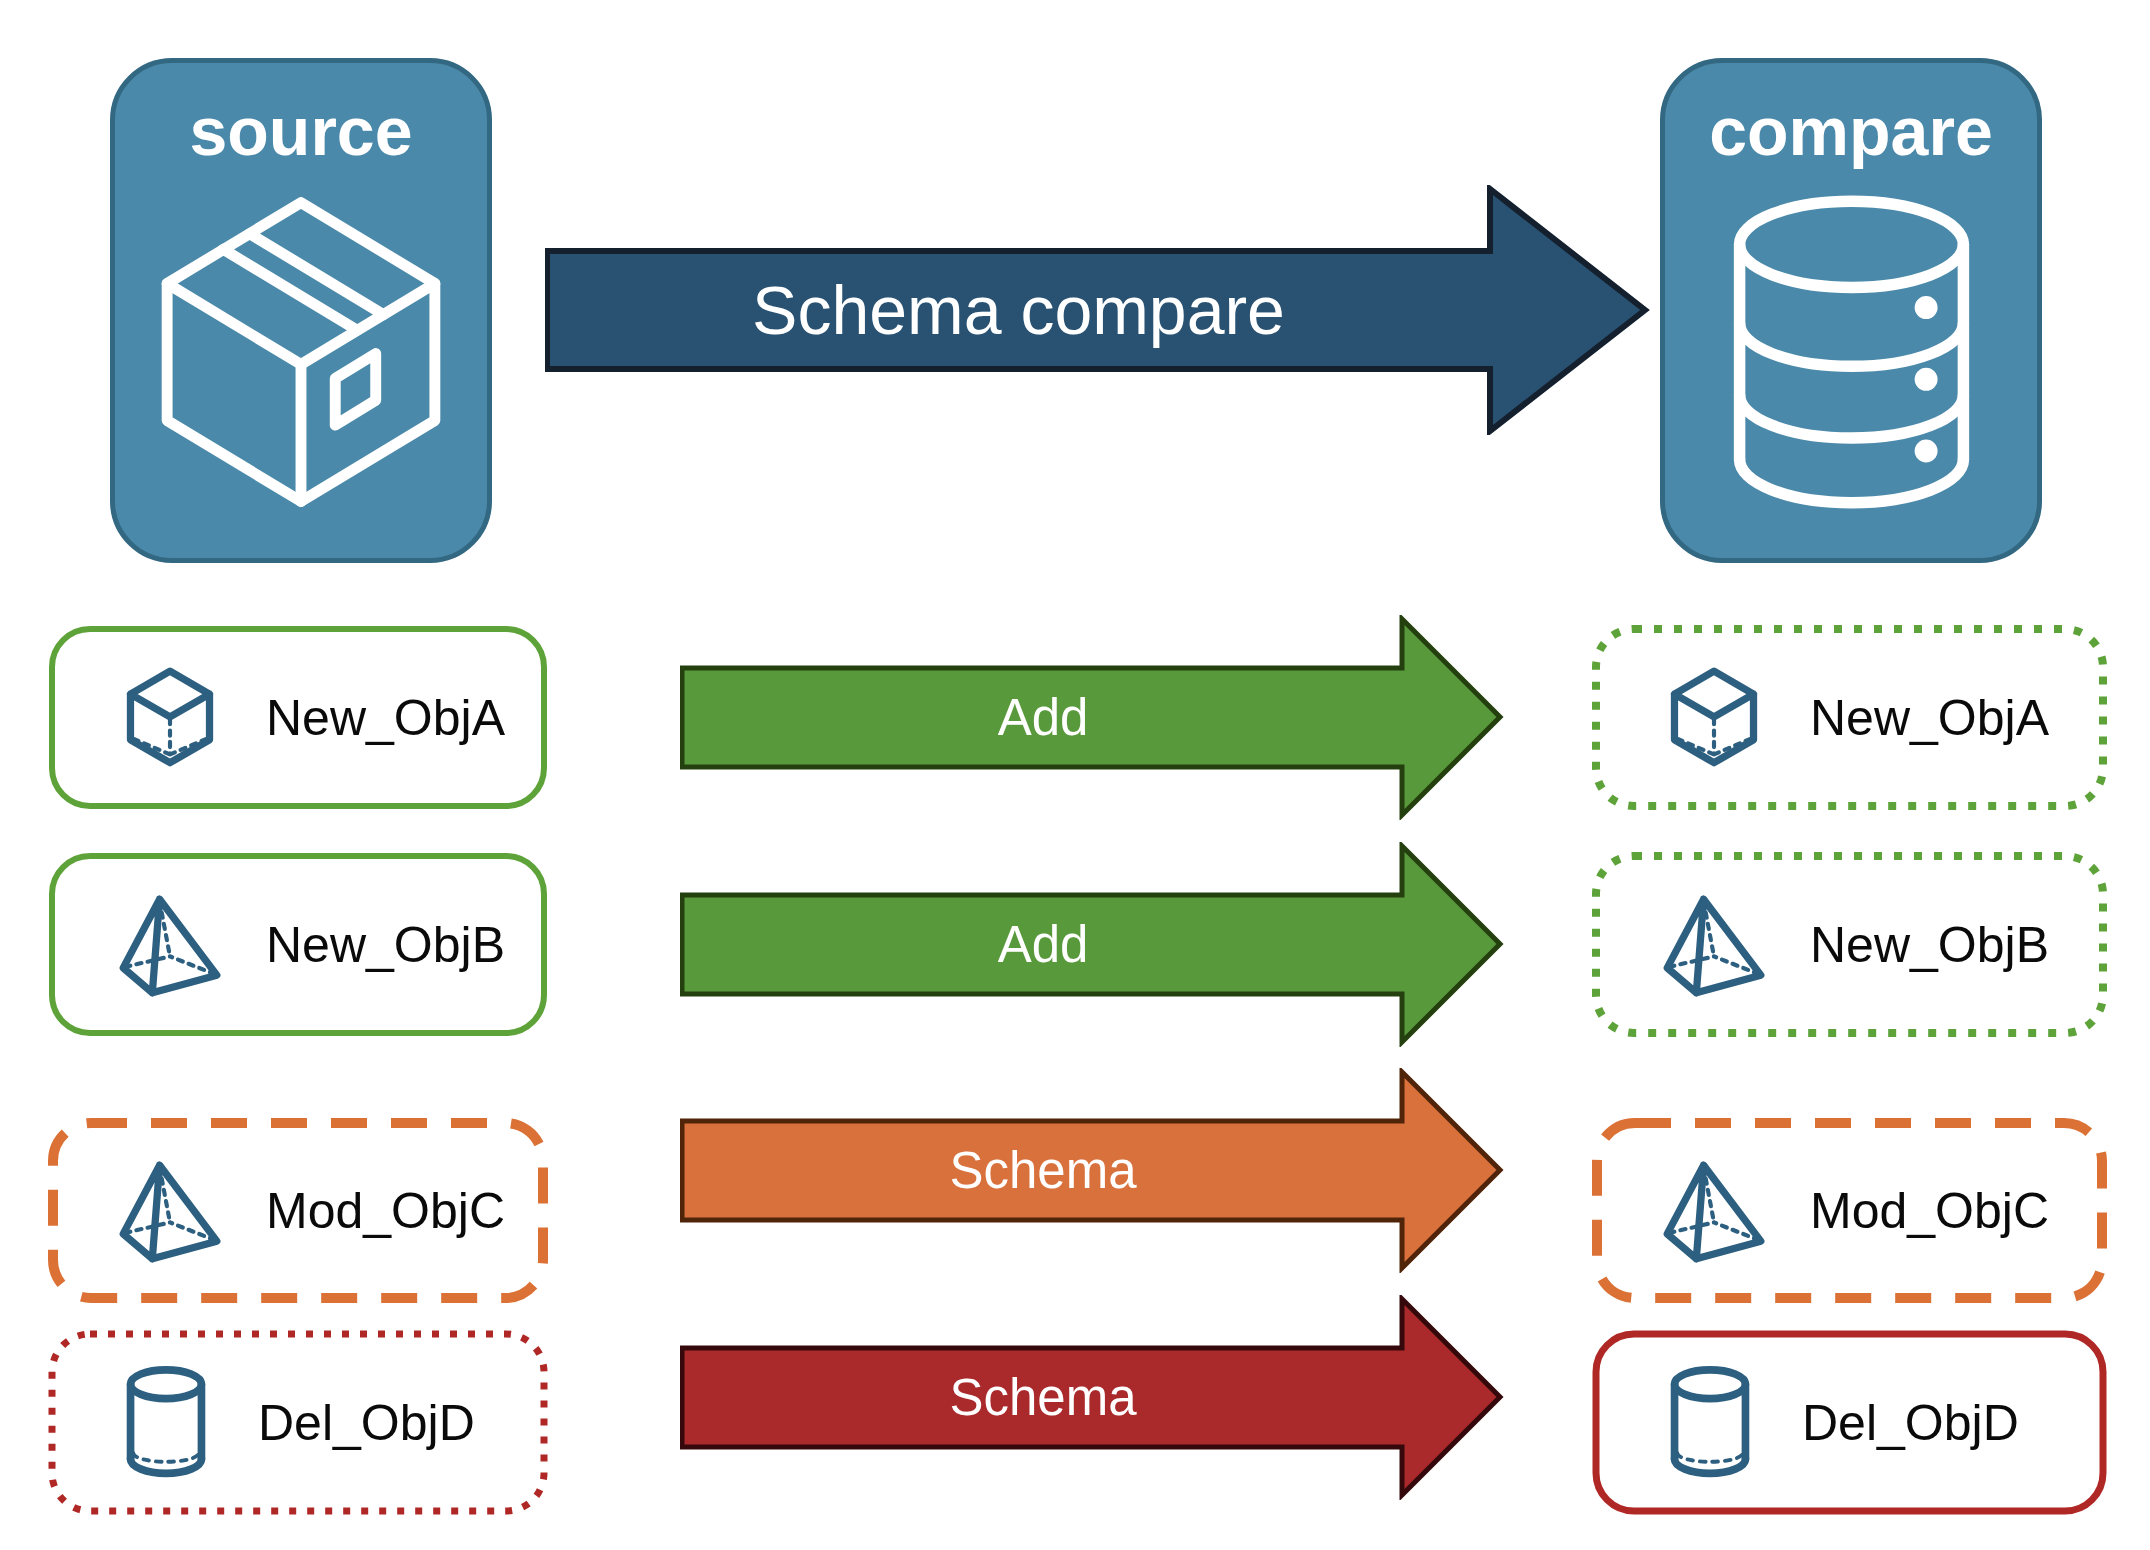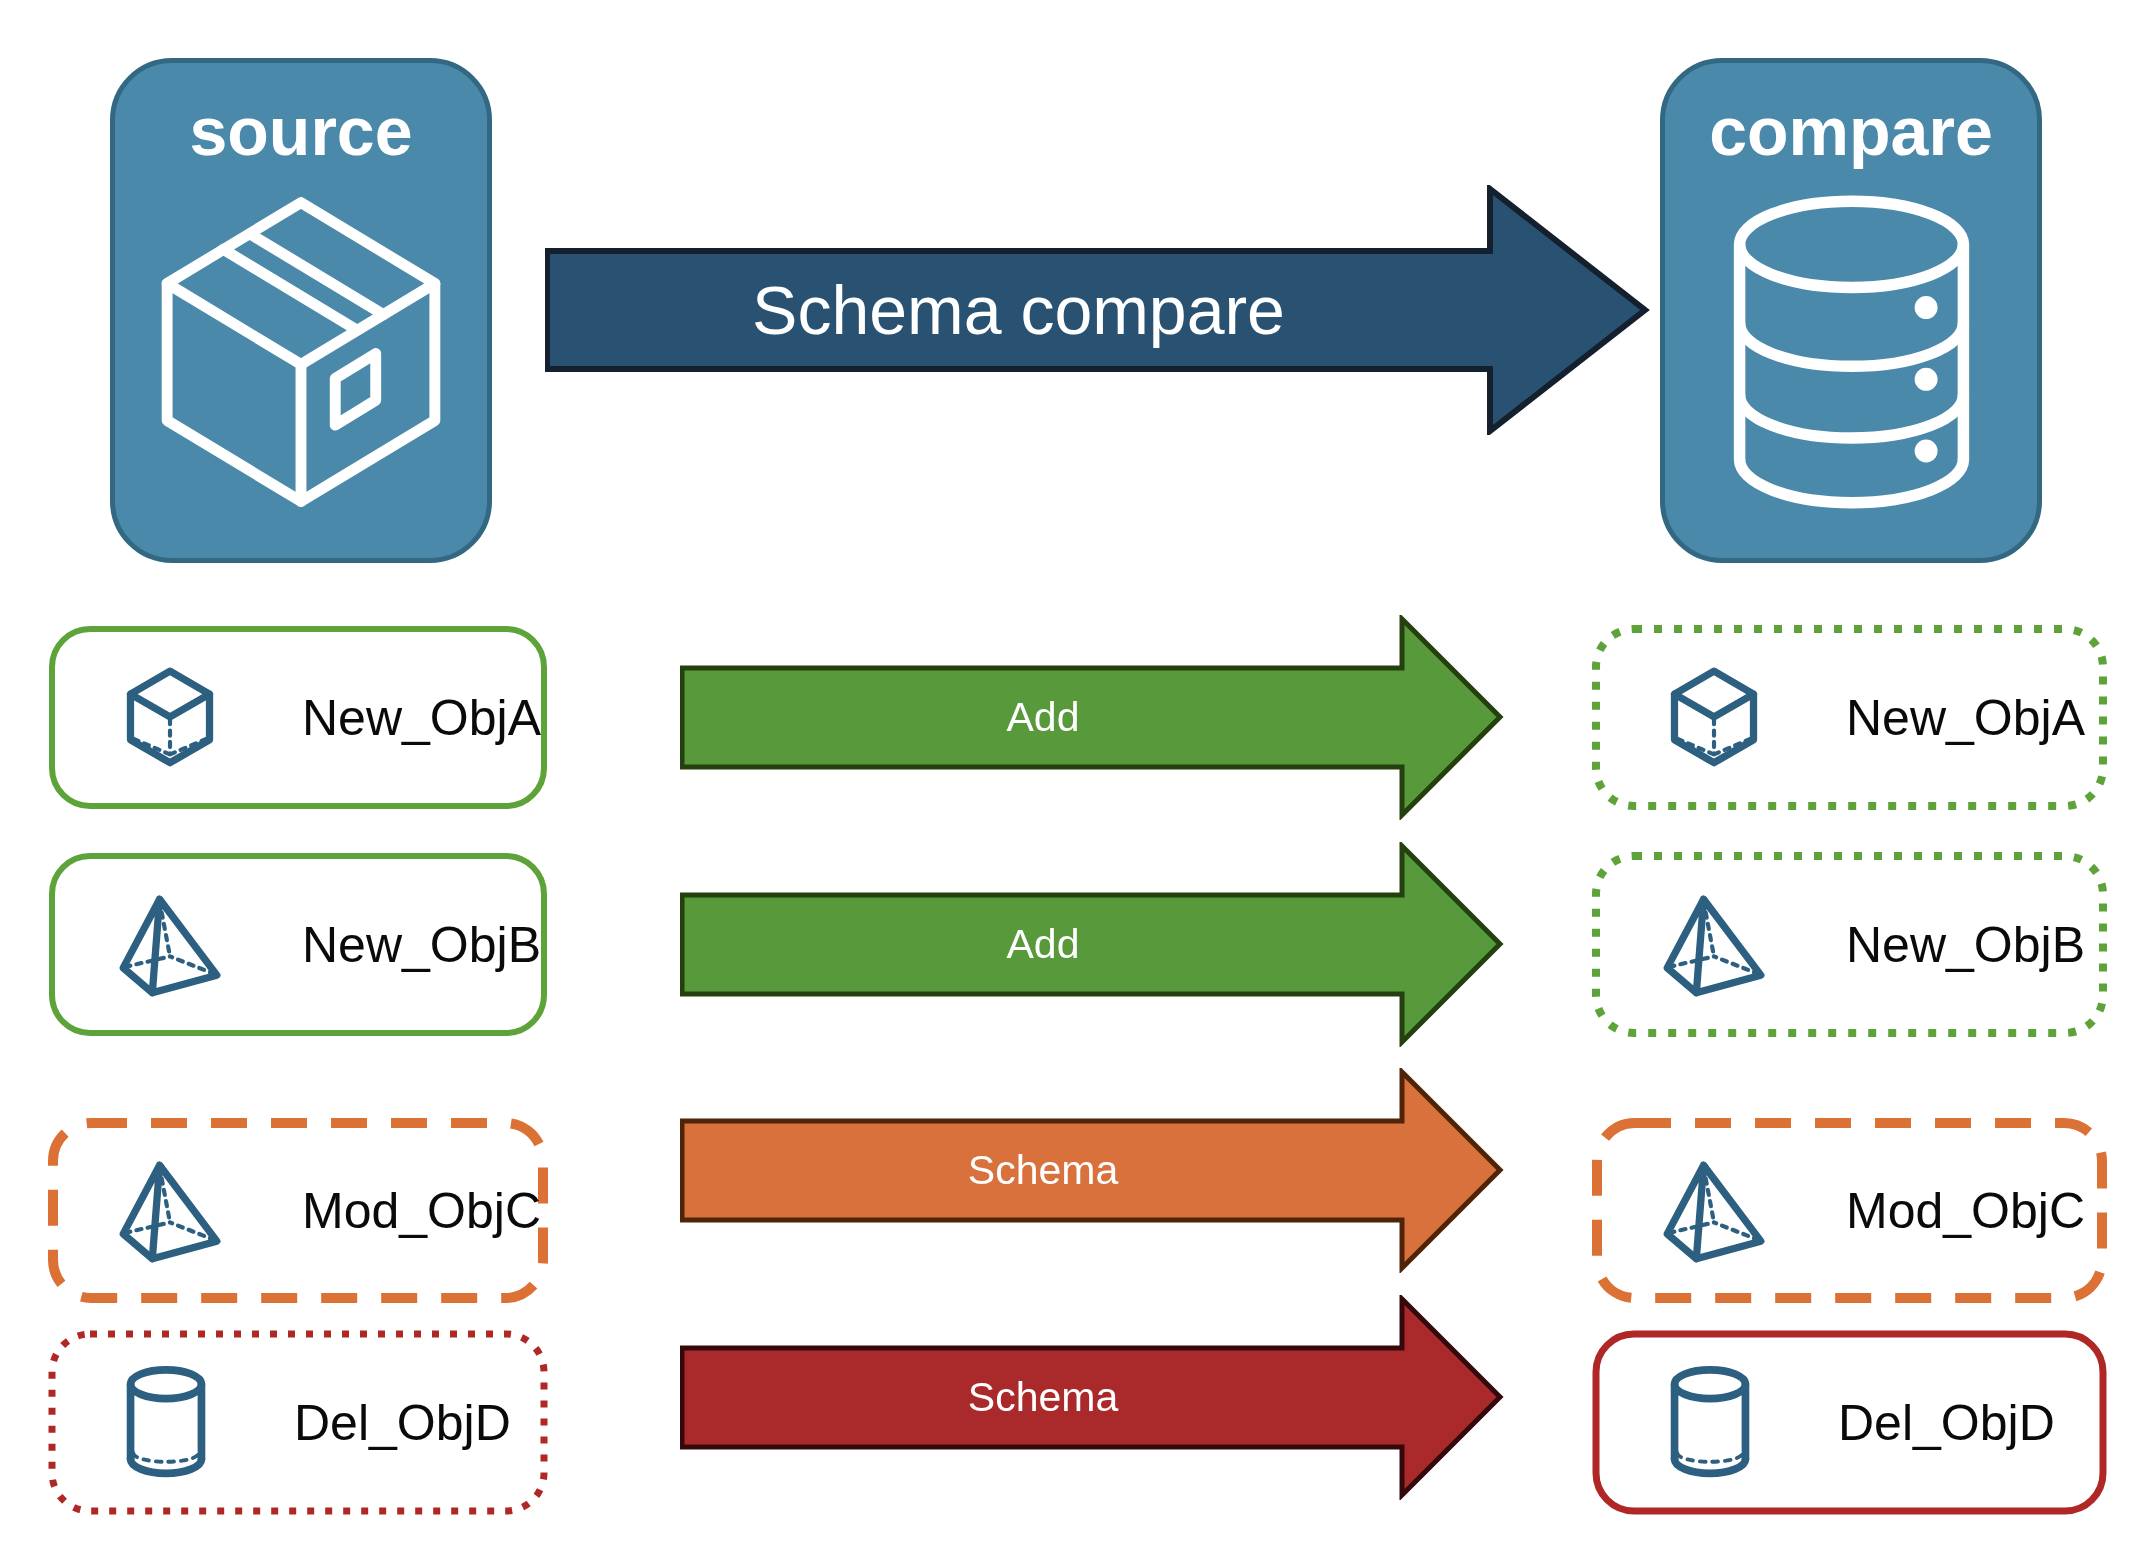--- a/index.html
+++ b/index.html
@@ -36,38 +36,38 @@
   .row-box.leftcol{left:48px;width:500px;}
   .row-box.rightcol{left:1592px;width:515px;}
   .rt1{top:625px}.rt2{top:852px}.rt3{top:1118px}.rt4{top:1330px}
   .box-border-svg{position:absolute;left:0;top:0;}
   .box-border-svg rect{fill:none;}
   .bd-solid-green  {stroke:var(--green); stroke-width:6;}
   .bd-dotted-green {stroke:var(--green); stroke-width:8;stroke-dasharray:8 12;}
   .bd-dashed-orange{stroke:var(--orange);stroke-width:10;stroke-dasharray:36 24;}
   .bd-dotted-red   {stroke:var(--red);   stroke-width:7;stroke-dasharray:7 11;}
   .bd-solid-red    {stroke:var(--red);   stroke-width:7;}
-  .row-label{font-size:50px;color:#0a0a0a;position:relative;z-index:2;margin-left:36px;}
+  .row-label{font-size:50px;color:#0a0a0a;position:relative;z-index:2;}
 
   
   .obj-icon{position:relative;z-index:2;flex:0 0 auto;}
   .icon-solid{stroke:var(--icon-blue);fill:none;stroke-linejoin:round;stroke-linecap:round;}
   .icon-dash {stroke:var(--icon-blue);fill:none;stroke-linecap:round;}
 
   
   .row-arrow{position:absolute;left:680px;width:825px;height:205px;}
   .row-arrow polygon{stroke-width:5;}
   .at1{top:615px}.at2{top:842px}.at3{top:1068px}.at4{top:1295px}
   .arrow-add    polygon{fill:var(--add-fill);   stroke:var(--add-border);}
   .arrow-update polygon{fill:var(--update-fill);stroke:var(--update-border);}
   .arrow-delete polygon{fill:var(--delete-fill);stroke:var(--delete-border);}
   .arrow-label{
     position:absolute;left:682px;width:722px;height:100px;
     display:flex;align-items:center;justify-content:center;
-    font-size:41px;color:#ffffff;
+    font-size:51px;color:#ffffff;
   }
   .lt1{top:667px}.lt2{top:894px}.lt3{top:1120px}.lt4{top:1347px}
 </style>
 </head>
 <body>
 
 <div id="canvas">
 
   <div class="node" id="source-node">
     <div class="node-title">source</div>

